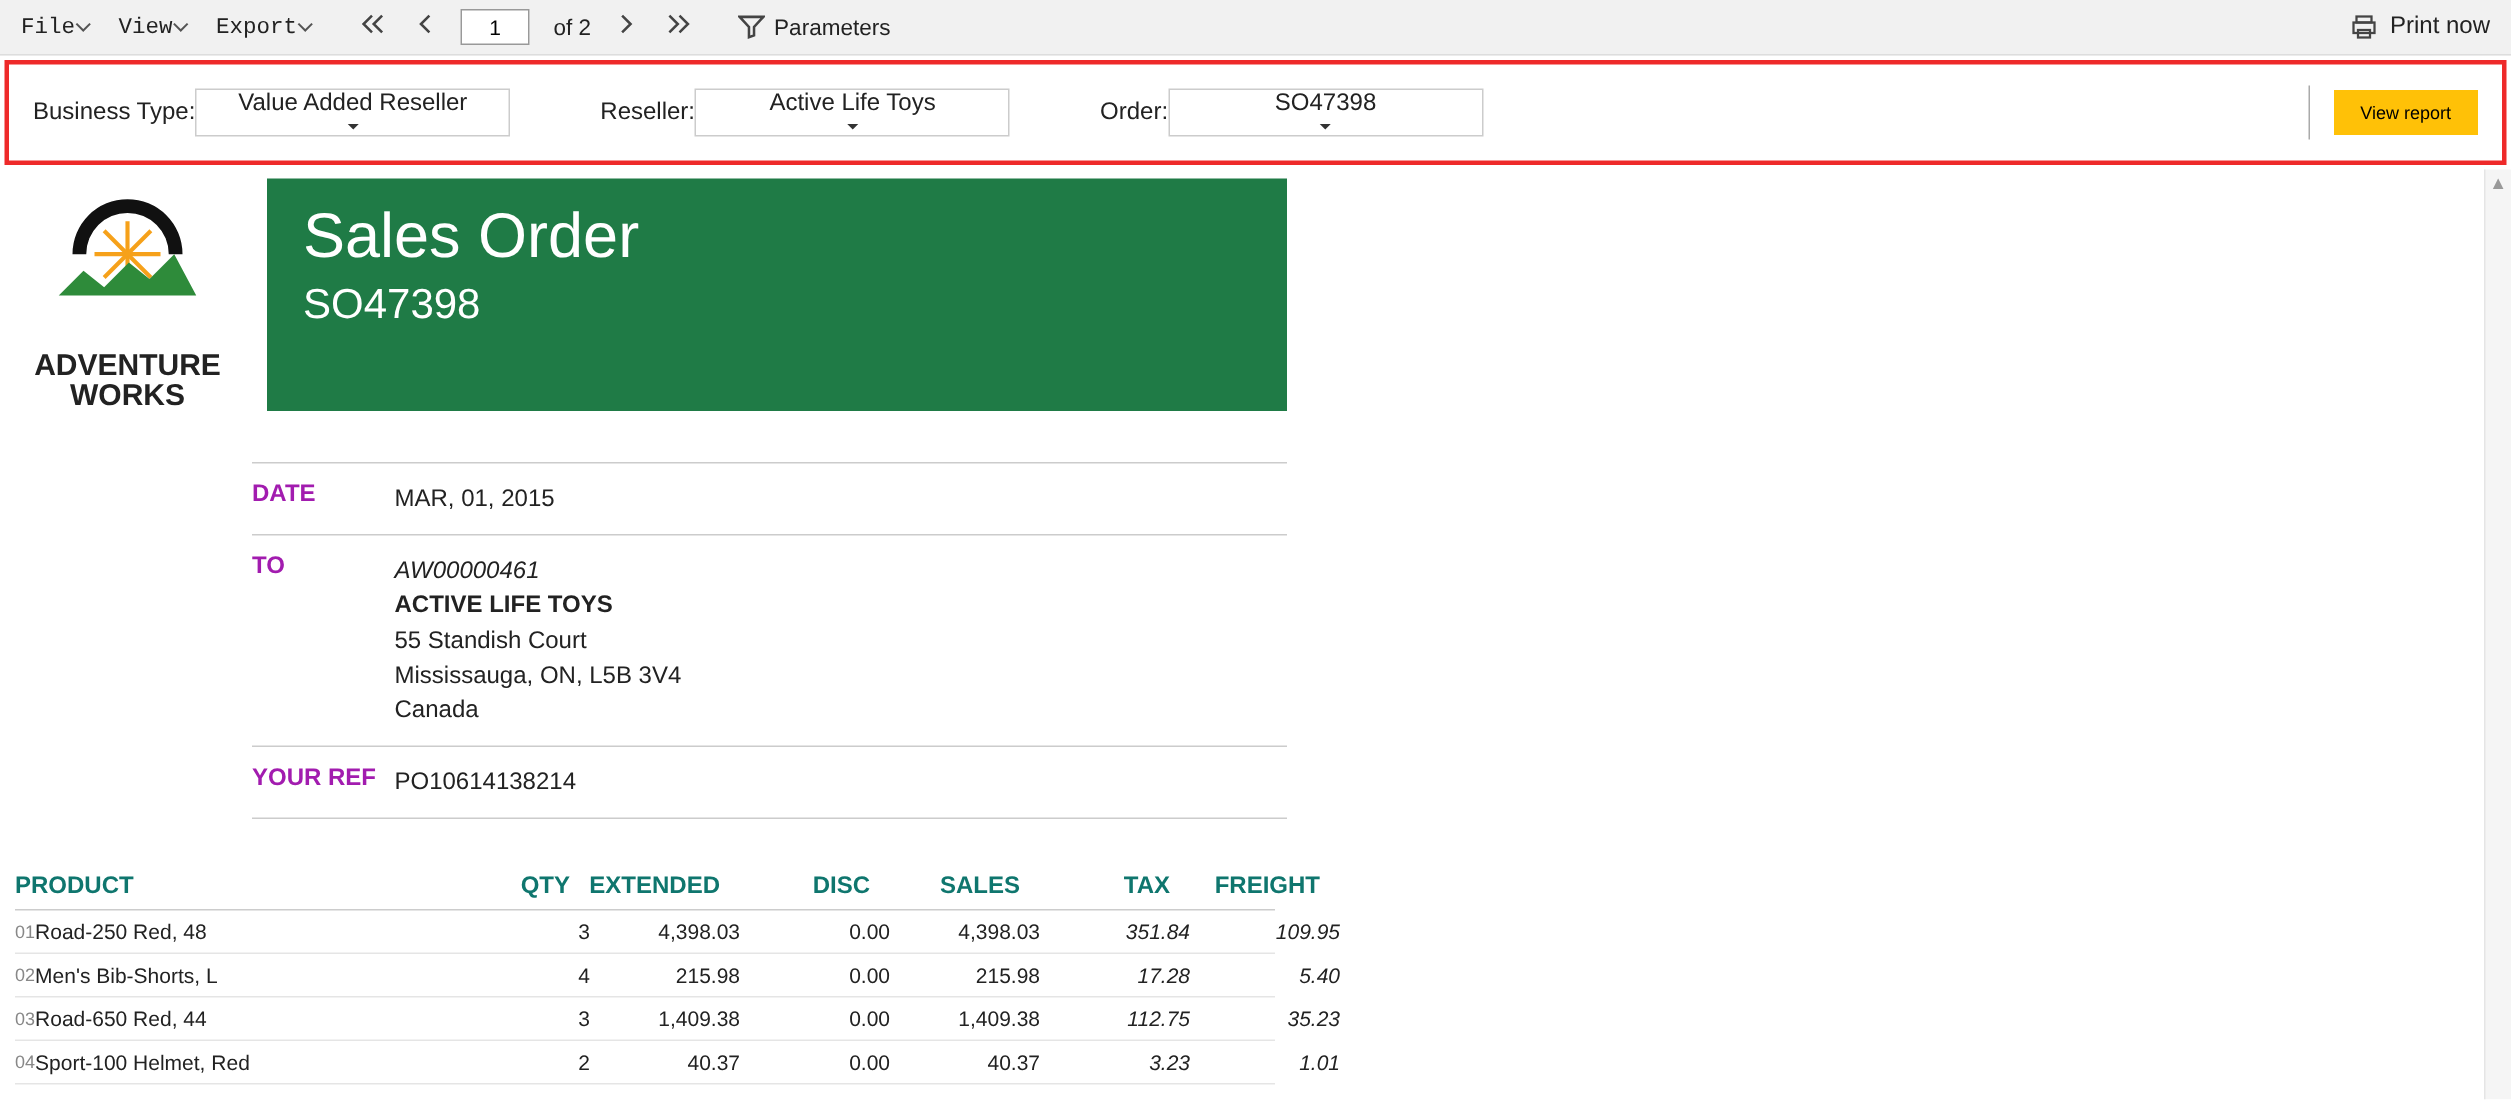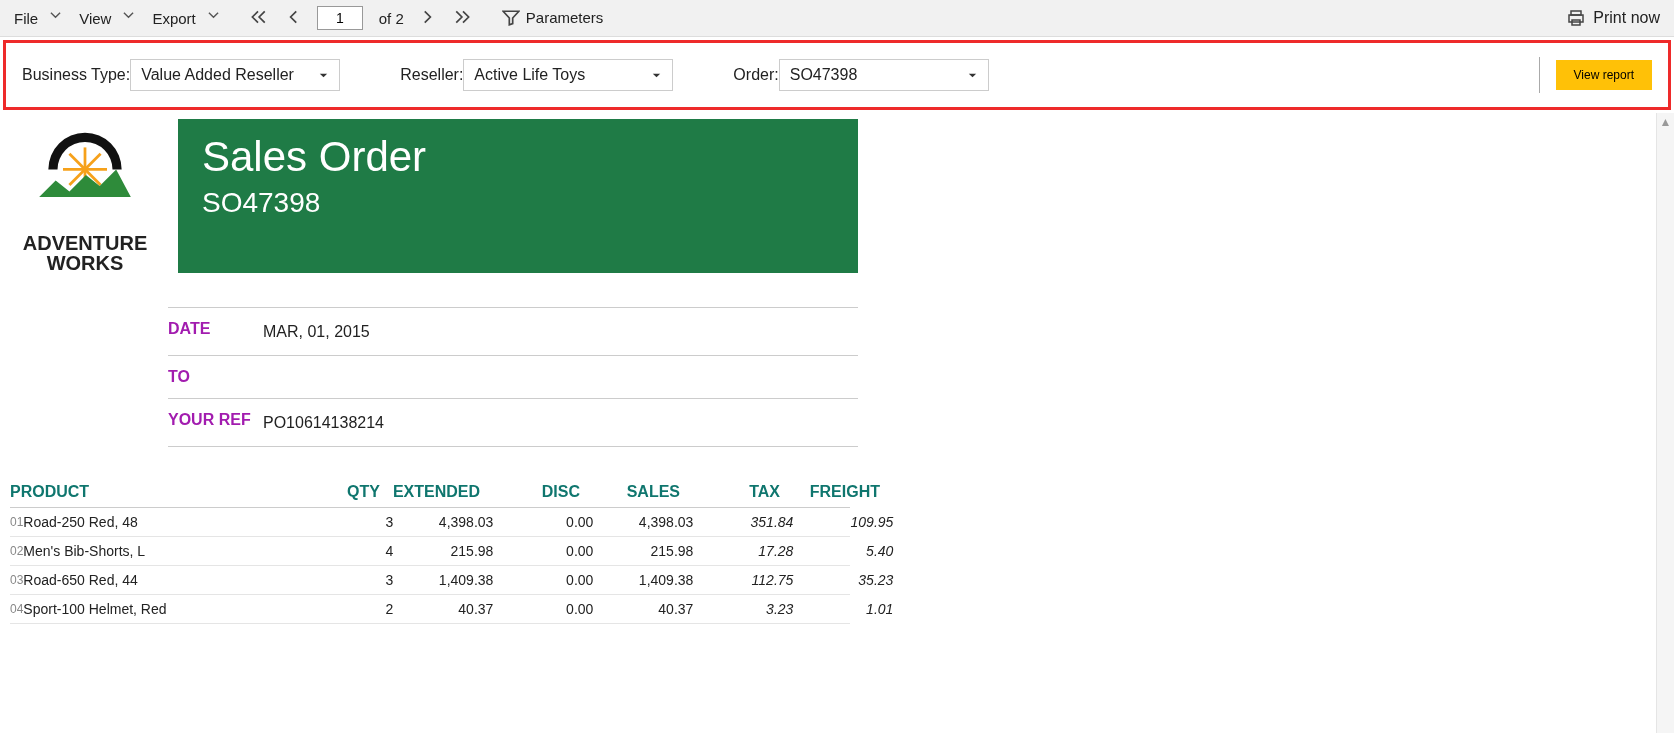--- a/index.html
+++ b/index.html
@@ -11,50 +11,51 @@
   }
   .toolbar {
     display: flex;
     align-items: center;
     background: #f1f1f1;
     border-bottom: 1px solid #ddd;
     padding: 6px 14px;
     gap: 18px;
     font-size: 15px;
   }
-  .toolbar .menu { display:flex; gap:12px; cursor:pointer; }
+  .toolbar .menu { display:flex; align-items:center; gap:0; cursor:pointer;font-family:Liberation Mono, monospace; }
   .toolbar .nav-group { display:flex; align-items:center; gap:10px; margin-left:8px;}
   .nav-btn { padding:0 4px; color:#555; cursor:pointer; }
   .nav-btn.disabled { color:#bbb; cursor:default; }
   .page-input {
     width:46px; height:24px; text-align:center;
     border:1px solid #999; font-size:14px;
   }
   .page-of { margin-left:6px; white-space:nowrap; }
-  .funnel { margin-left:8px; display:flex; align-items:flex-start; gap:6px; cursor:pointer;}
+  .funnel { margin-left:8px; display:flex; align-items:center; gap:6px; cursor:pointer;}
   .spacer { flex:1; }
   .print { display:flex; align-items:center; gap:8px; cursor:pointer; font-size:16px;}
   svg.caret { width:11px; height:11px; }
   svg.icon { width:18px; height:18px; stroke:#444; stroke-width:1.5; fill:none; }
 
   .param-bar {
     border: 3px solid #ee2a2a;
     background:#fff;
     padding: 14px 16px;
     display:flex;
     align-items:center;
     font-size:16px;
     margin: 3px;
   }
   .param-bar label { white-space:nowrap; }
   .dropdown {
     display:flex; align-items:center; justify-content:space-between;
     border:1px solid #ccc; background:#fff;
     height:32px; padding:0 10px; min-width:210px;
     cursor:pointer;
+    flex-direction:column;
   }
   .dropdown svg { width:11px; height:11px; }
   .vrbtn-wrap { margin-left:auto; display:flex; align-items:center; gap:16px;}
   .vdiv { width:1px; height:36px; background:#aaa; }
   .view-report {
     background:#ffc107; border:none; font-size:12px; padding:8px 18px; cursor:pointer;
   }
 
   .viewer { display:flex; height:620px; }
   .viewer-body { flex:1; overflow:auto; background:#fff; padding: 0 10px 10px 10px;}
@@ -209,20 +210,27 @@
       </div>
     </div>
 
     <div class="info-block">
       <div class="info-row">
         <div class="info-label">DATE</div>
         <div class="info-val">MAR, 01, 2015</div>
       </div>
       <div class="info-row">
         <div class="info-label">TO</div>
+        <div class="info-val">
+          <div class="italic">AW00000461</div>
+          <div class="strong">ACTIVE LIFE TOYS</div>
+          <div>55 Standish Court</div>
+          <div>Mississauga, ON, L5B 3V4</div>
+          <div>Canada</div>
+        </div>
       </div>
       <div class="info-row">
         <div class="info-label">YOUR REF</div>
         <div class="info-val">PO10614138214</div>
       </div>
     </div>
 
     <div class="line-table">
       <div class="lthead">
         <div class="c-idx"></div>

